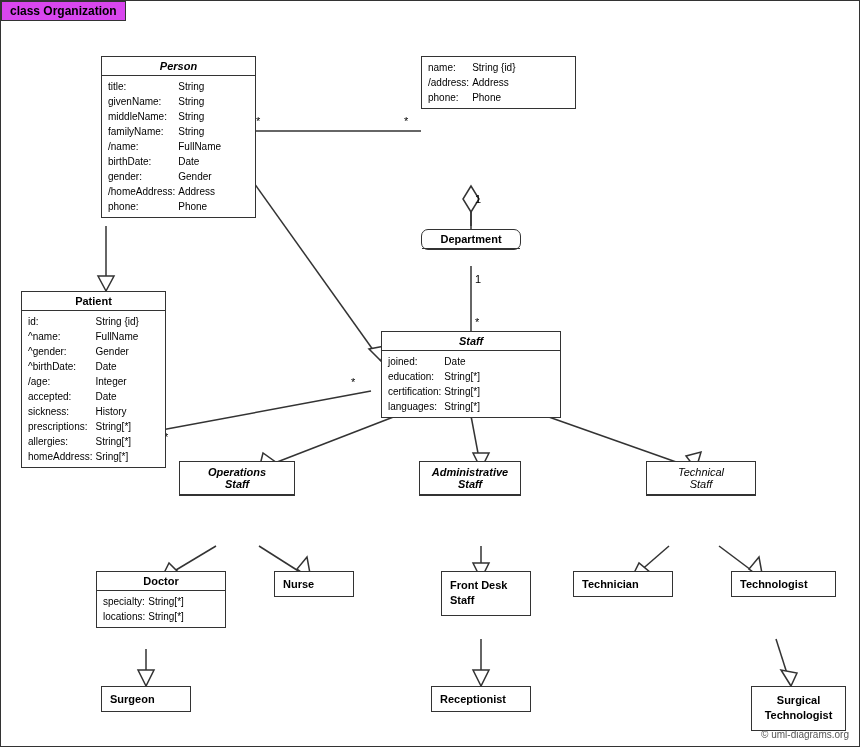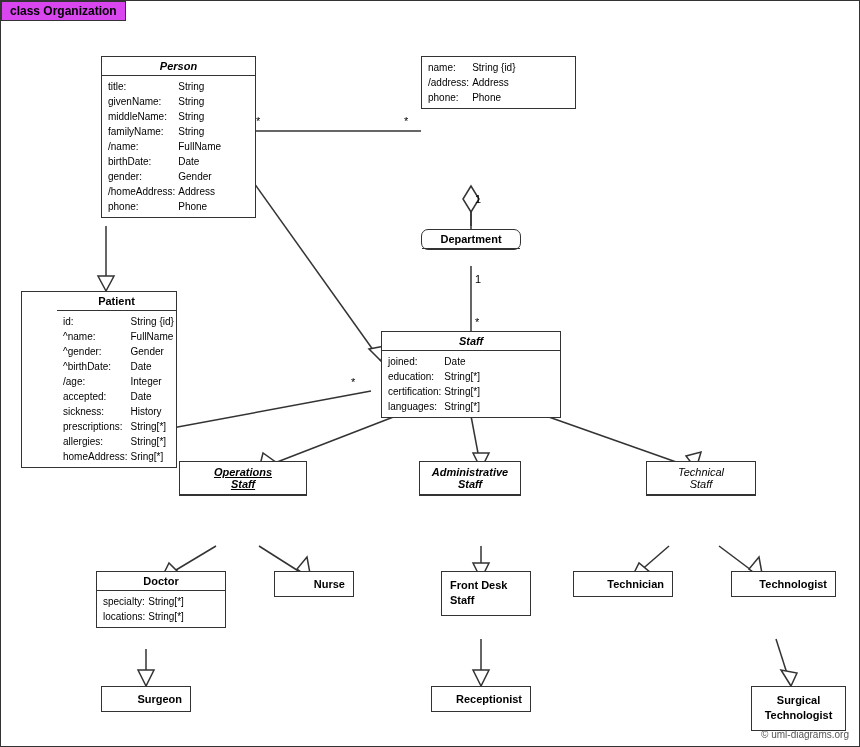--- a/index.html
+++ b/index.html
@@ -53,21 +53,21 @@
     }
     .uml-box .box-body td {
       padding: 0 3px 0 0;
       vertical-align: top;
       white-space: nowrap;
     }
     .uml-simple {
       position: absolute;
       border: 1.5px solid #333;
       background: #fff;
-      text-align: right;
+      text-align: left;
       padding: 6px 8px;
       font-size: 11px;
       font-weight: bold;
     }
     svg.lines {
       position: absolute;
       top: 0; left: 0;
       width: 860px;
       height: 747px;
       pointer-events: none;
@@ -208,21 +208,21 @@
             </tr>
         <tr>
               <td>phone:</td>
               <td>Phone</td>
             </tr>
       </tbody>
         </table>
     </div>
   </div>
 
-  <div class="uml-box" style="left:20px;top:290px;width:156px;padding-left:35px;">
+  <div class="uml-box" style="left:20px;top:290px;width:145px;">
     <div class="box-title normal">Patient</div>
     <div class="box-body">
       <table>
         <tbody>
             <tr>
               <td>id:</td>
               <td>String {id}</td>
             </tr>
         <tr>
               <td>^name:</td>
@@ -288,21 +288,21 @@
             </tr>
         <tr>
               <td>languages:</td>
               <td>String[*]</td>
             </tr>
       </tbody>
         </table>
     </div>
   </div>
 
-  <div class="uml-box" style="left:178px;top:460px;width:128px;text-align:center;text-decoration:underline;">
+  <div class="uml-box" style="left:178px;top:460px;width:116px;text-align:center;">
     <div class="box-title" style="font-style:italic;font-weight:bold;padding:4px;">Operations<br>Staff</div>
   </div>
 
   <div class="uml-box" style="left:418px;top:460px;width:102px;text-align:center;">
     <div class="box-title" style="font-style:italic;font-weight:bold;padding:4px;">Administrative<br>Staff</div>
   </div>
 
   <div class="uml-box" style="left:645px;top:460px;width:110px;text-align:center;">
     <div class="box-title" style="font-style:italic;font-weight:normal;padding:4px;">Technical<br>Staff</div>
   </div>

